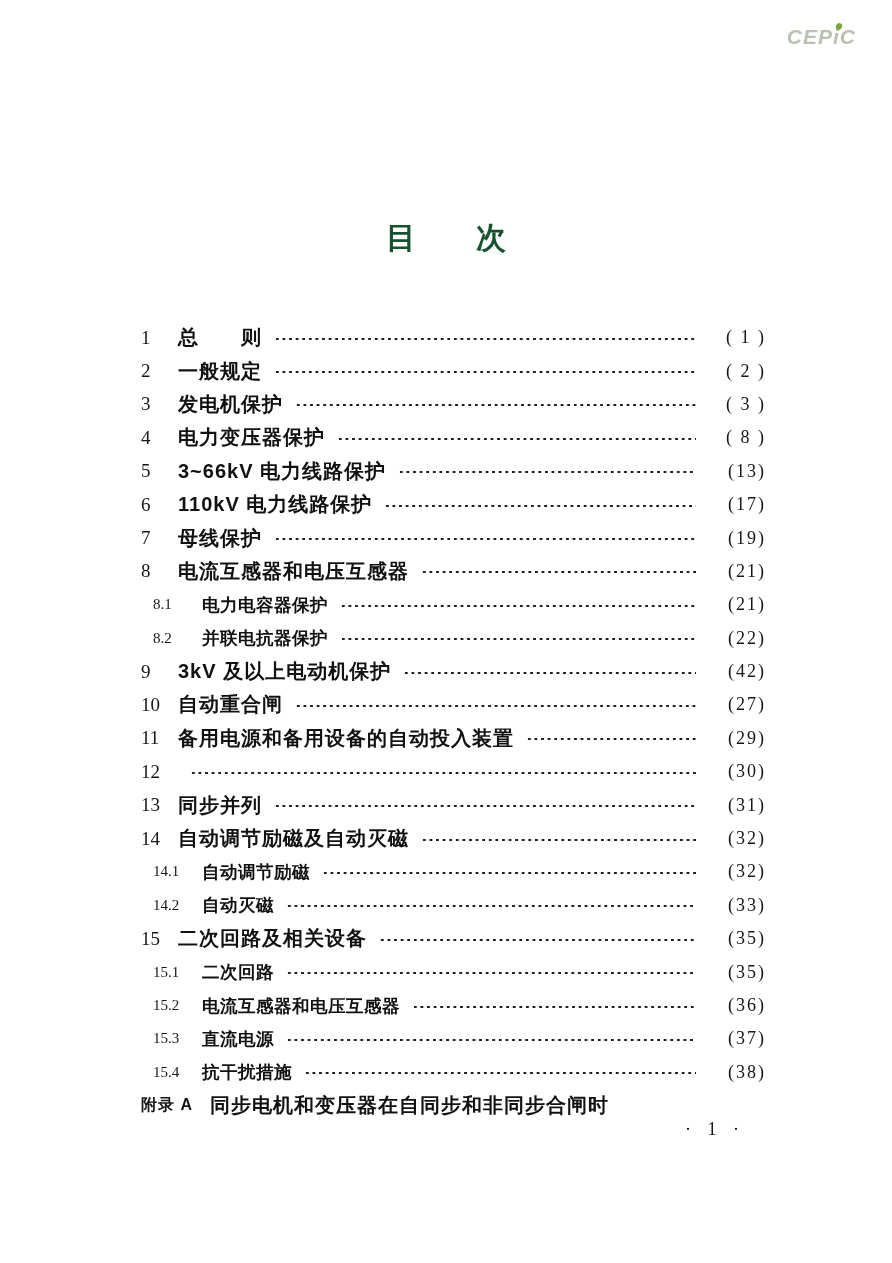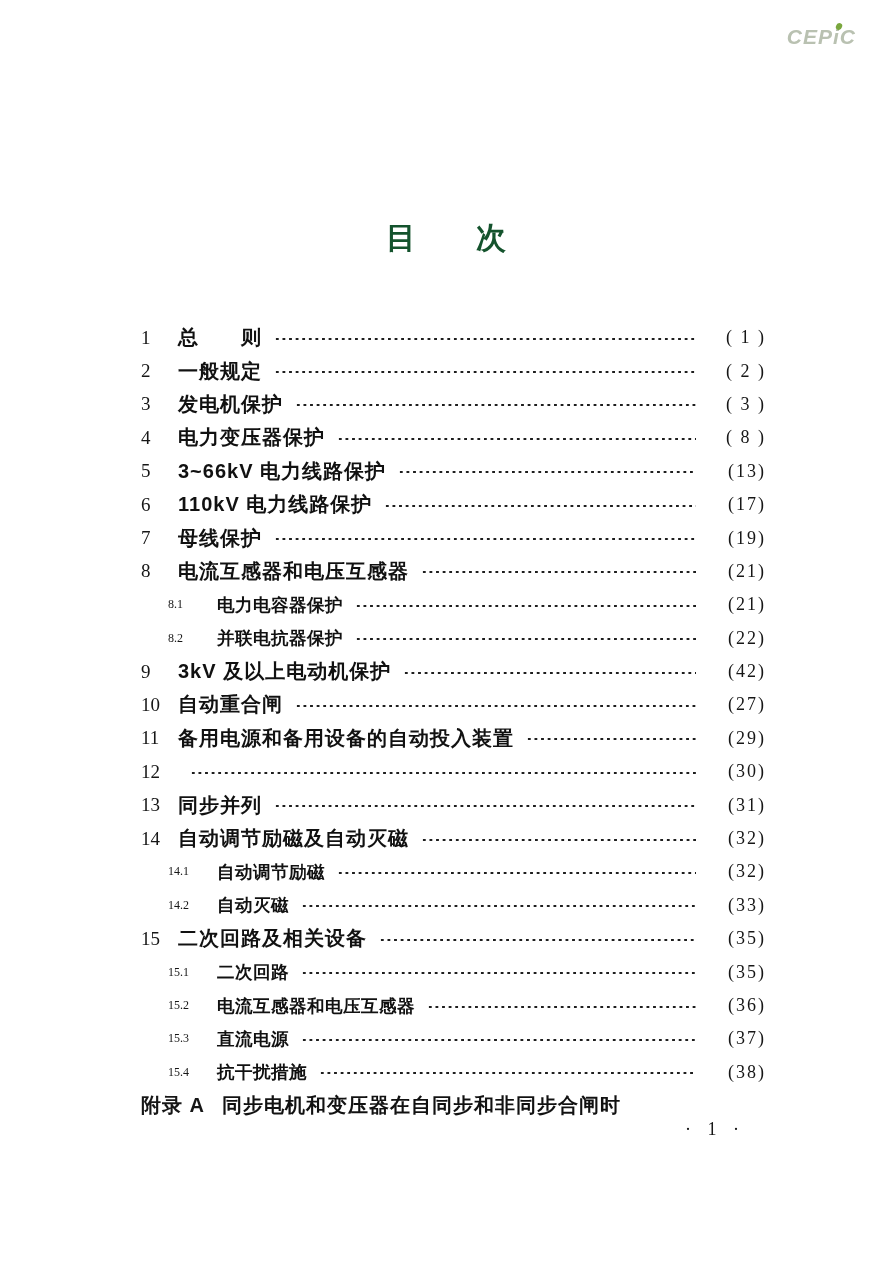--- a/index.html
+++ b/index.html
@@ -98,37 +98,37 @@
     font-size: 18px;
     letter-spacing: 2px;
     white-space: pre;
     color: #161616;
   }
 
   
   .row.sub { font-size: 17px; }
   .row.sub .num {
     width: 49px;
-    margin-left: 27px;
-    font-size: 12px;
+    margin-left: 12px;
+    font-size: 15px;
   }
   .row.sub .title {
     font-family: "Liberation Serif", serif;
     font-weight: 700;
     font-size: 17.5px;
     letter-spacing: 0.5px;
   }
 
   
   .row.appendix .num {
     width: auto;
     margin-right: 17px;
     font-family: "Liberation Sans", sans-serif;
     font-weight: bold;
-    font-size: 20px;
+    font-size: 16px;
     letter-spacing: 1px;
   }
 
   
   .footer-page {
     position: absolute;
     top: 1119px;
     left: 685px;
     font-family: "Liberation Serif", serif;
     font-size: 18px;

